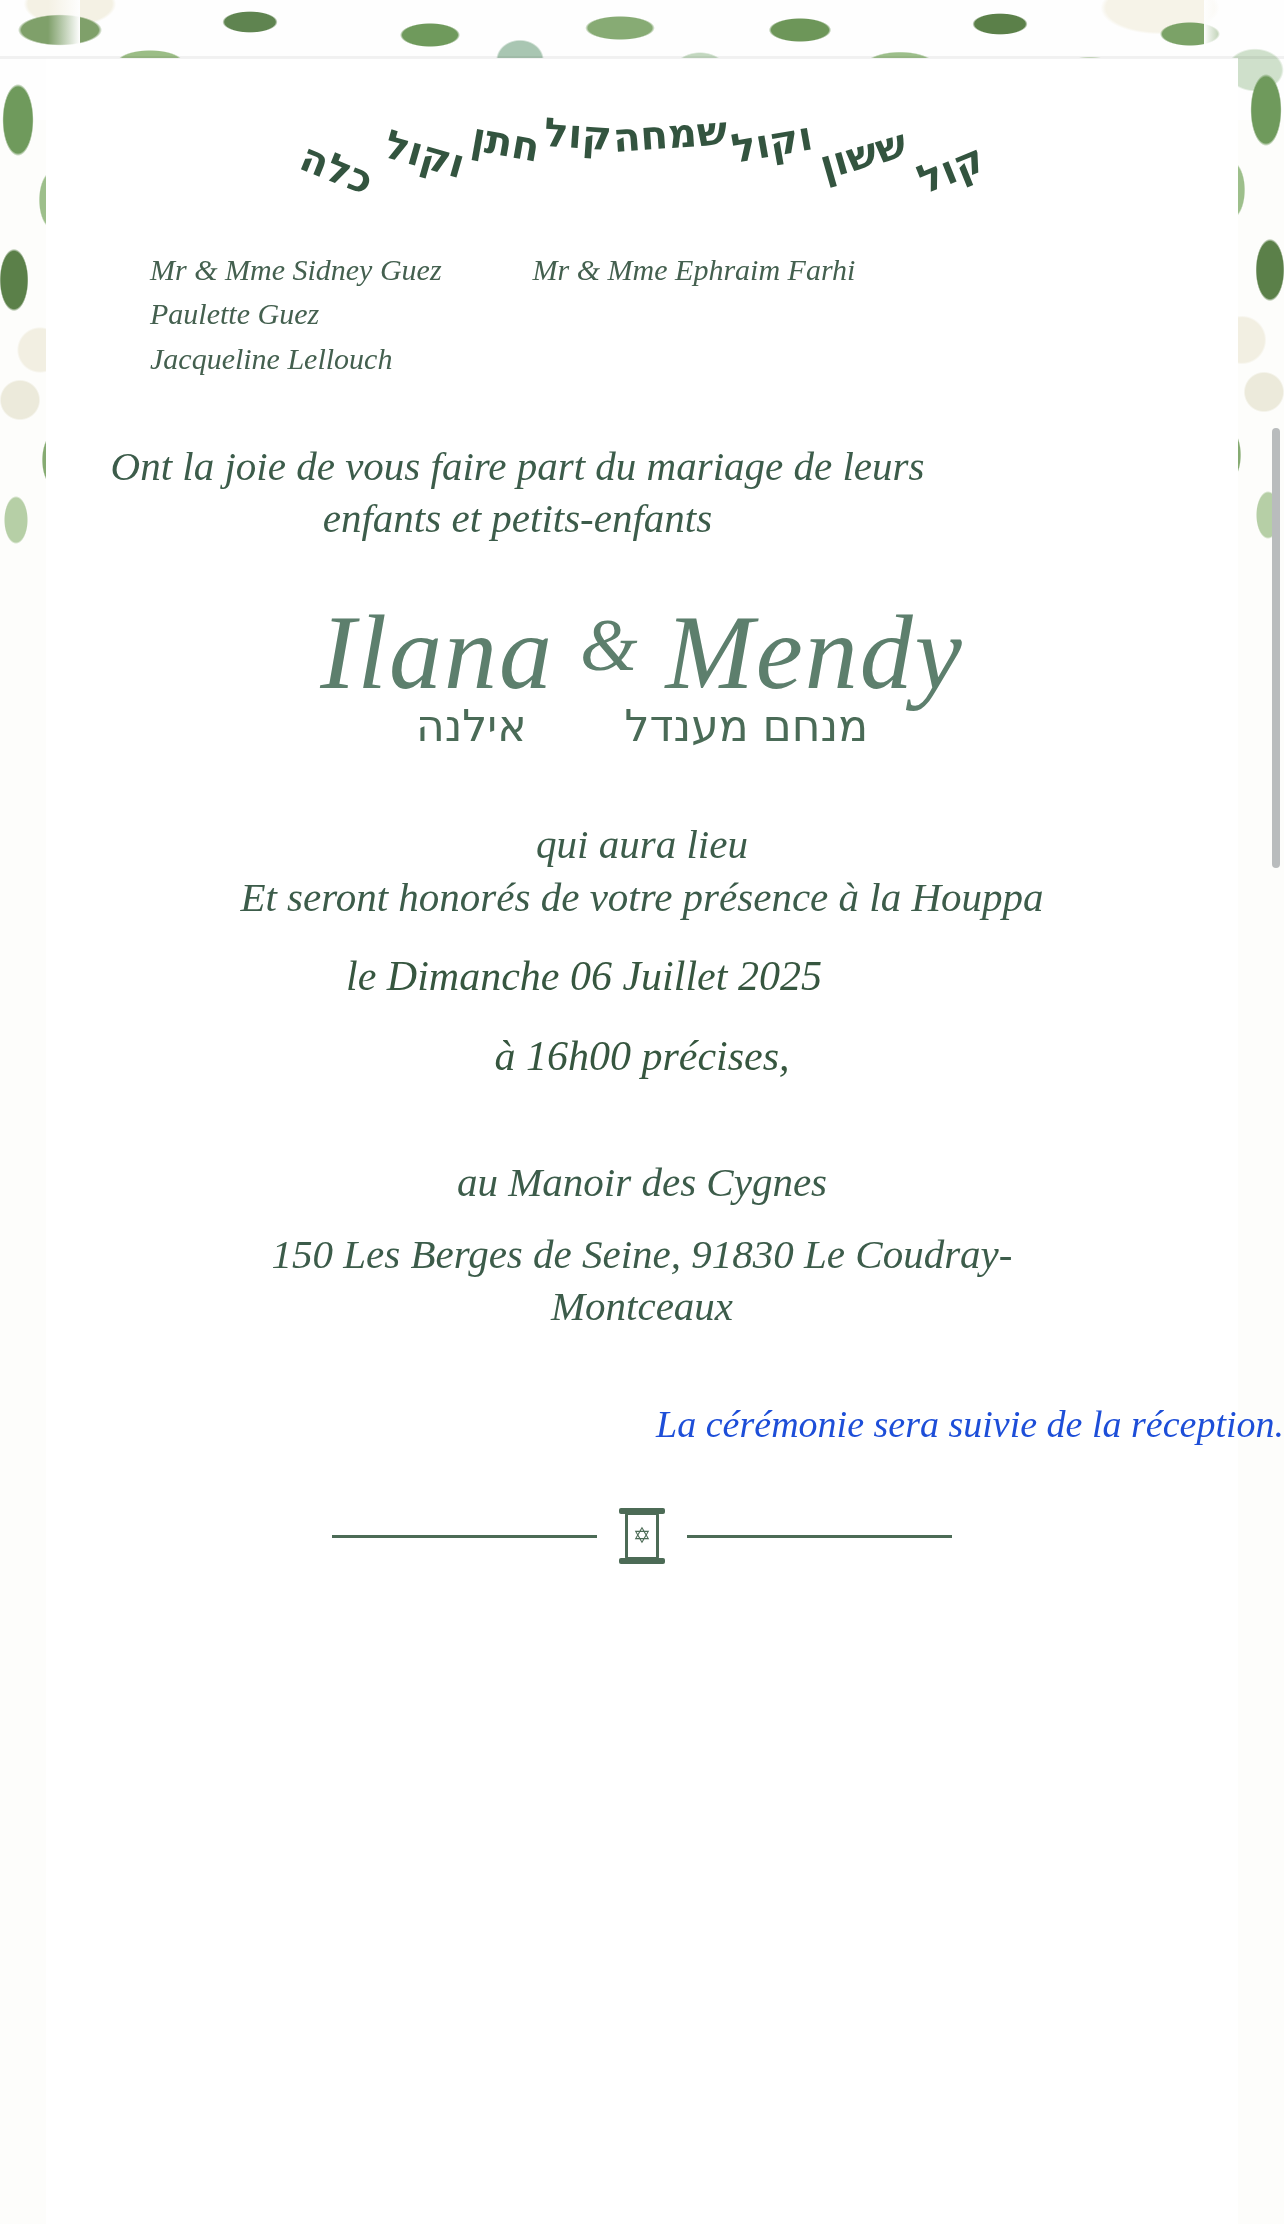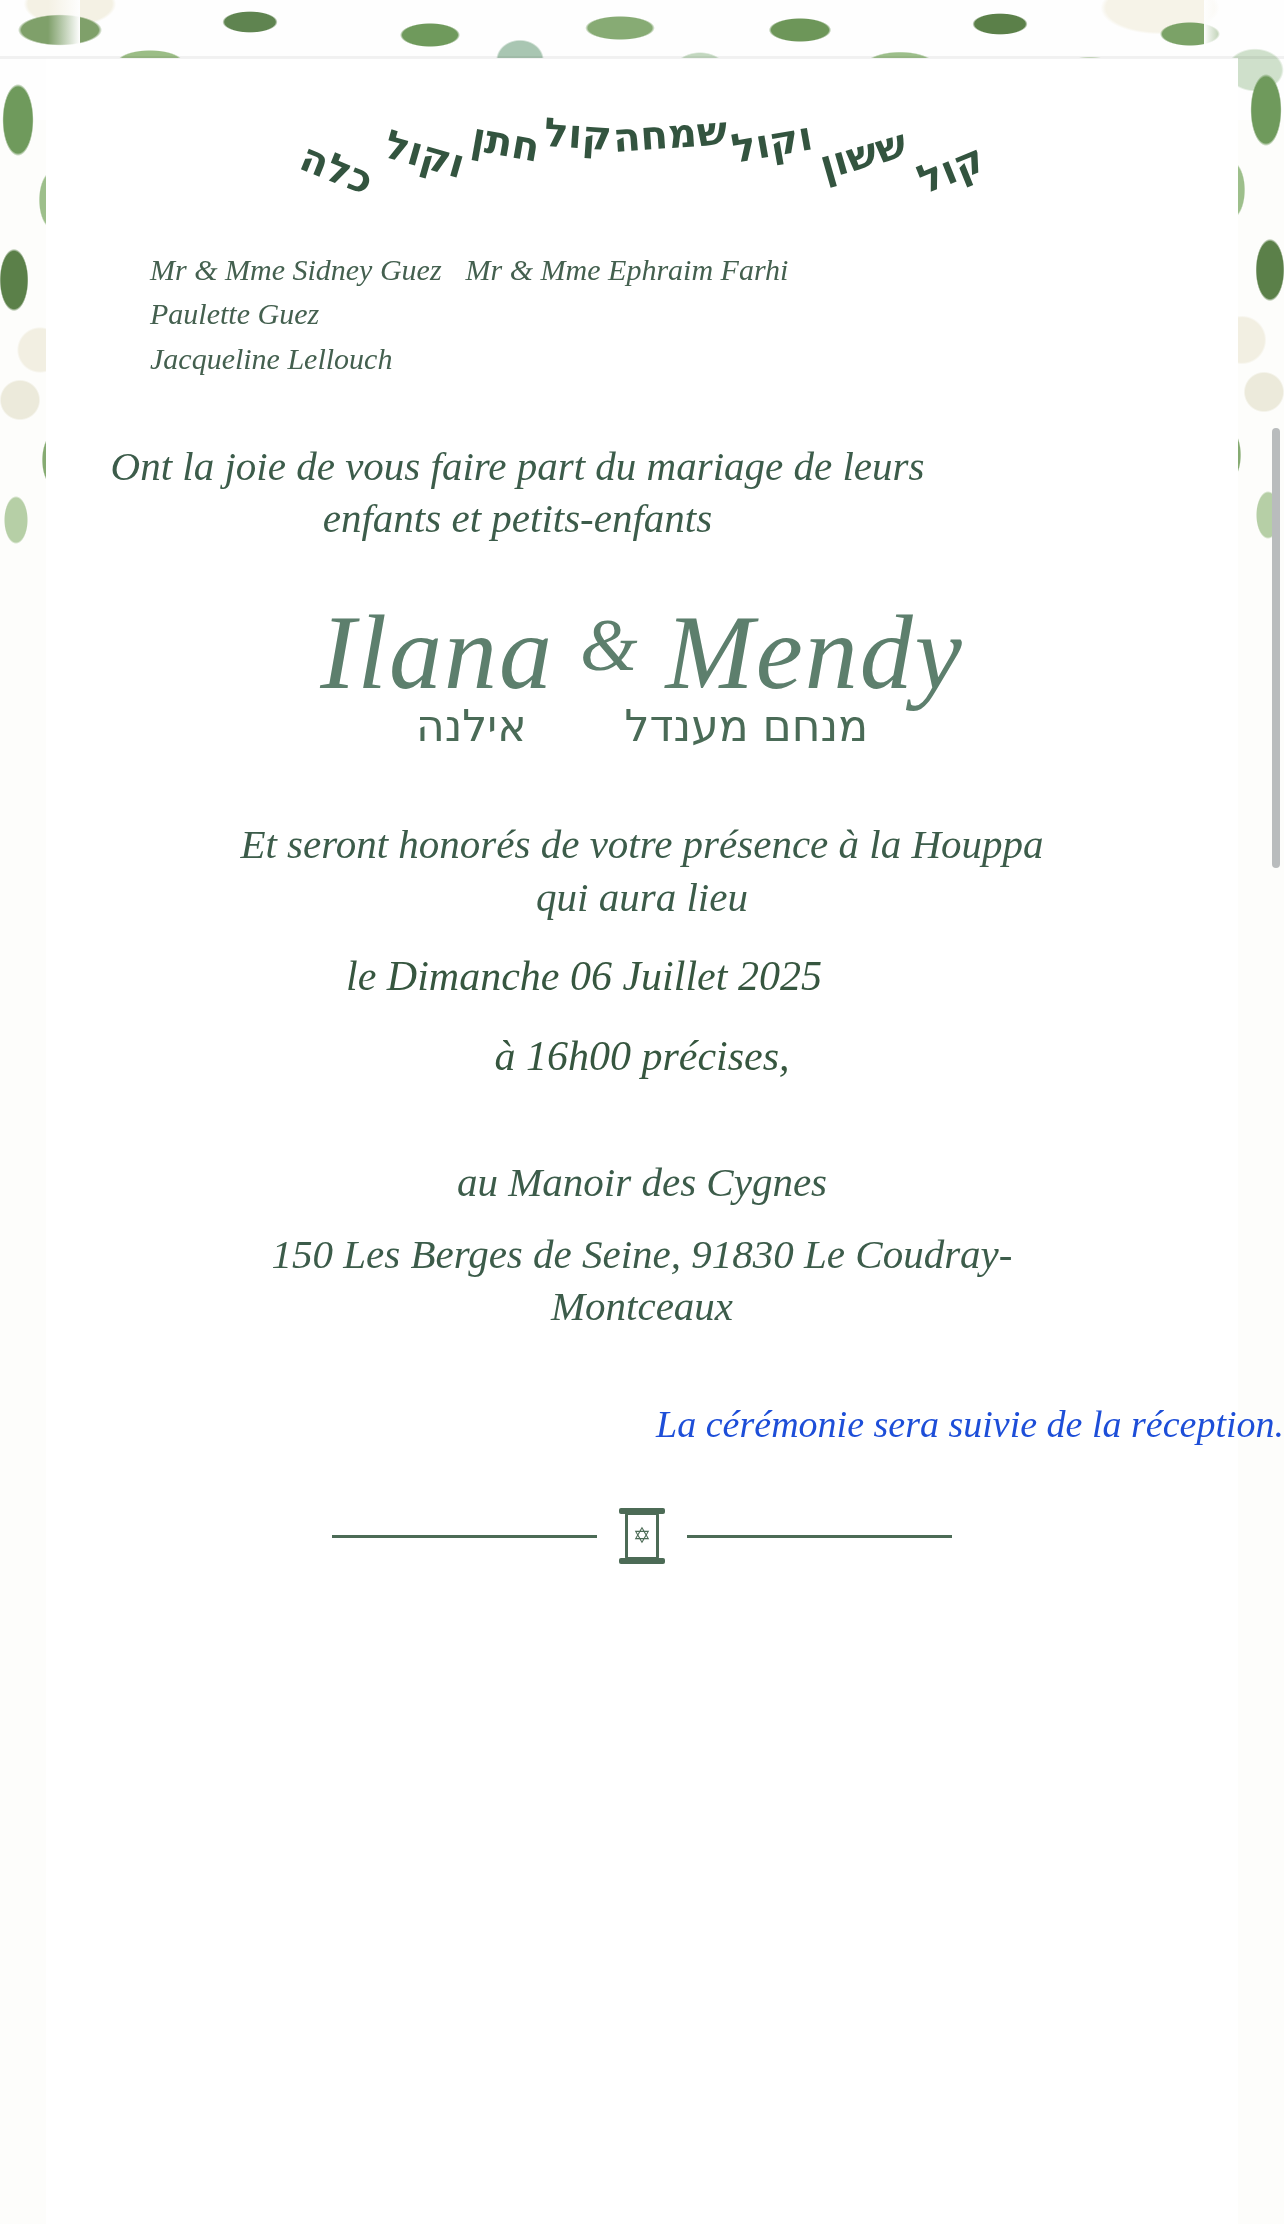--- a/index.html
+++ b/index.html
@@ -110,21 +110,21 @@
     position: absolute;
     z-index: 4;
     top: 248px; left: 0;
     width: 1284px;
     padding: 0 150px;
     text-align: left;
   }
   .parents-row {
     display: flex;
     justify-content: flex-start;
-    gap: 24px;
+    gap: 91px;
   }
   .parents-col { }
   .parent-line {
     font-family: "Liberation Serif", serif;
     font-style: italic;
     font-size: 30px;
     line-height: 1.48;
     color: #44604f;
     white-space: nowrap;
   }
@@ -344,22 +344,22 @@
     <div class="names-line">
       <span>Ilana</span><span class="amp">&amp;</span><span>Mendy</span>
     </div>
     <div class="names-hebrew">
       <span>אילנה</span>
       <span>מנחם מענדל</span>
     </div>
   </div>
 
   <div class="honor">
+    <div>qui aura lieu</div>
     <div>Et seront honorés de votre présence à la Houppa</div>
-    <div>qui aura lieu</div>
   </div>
 
   <div class="date">le Dimanche 06 Juillet 2025</div>
   <div class="time">à 16h00 précises,</div>
 
   <div class="venue">au Manoir des Cygnes</div>
   <div class="address">
     <div>150 Les Berges de Seine, 91830 Le Coudray-</div>
     <div>Montceaux</div>
   </div>

